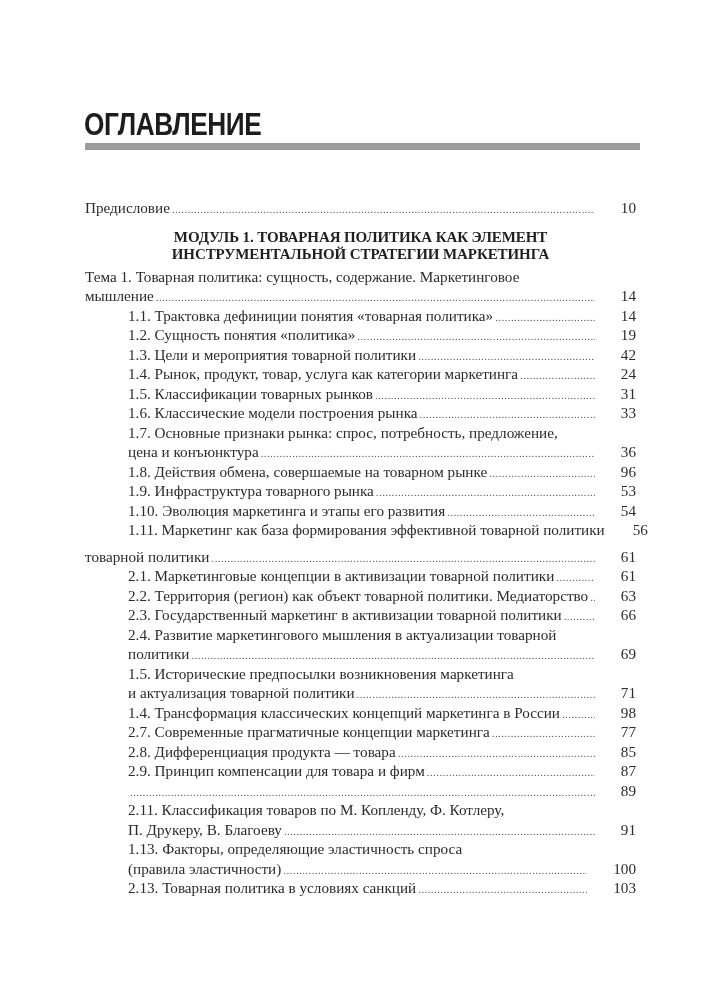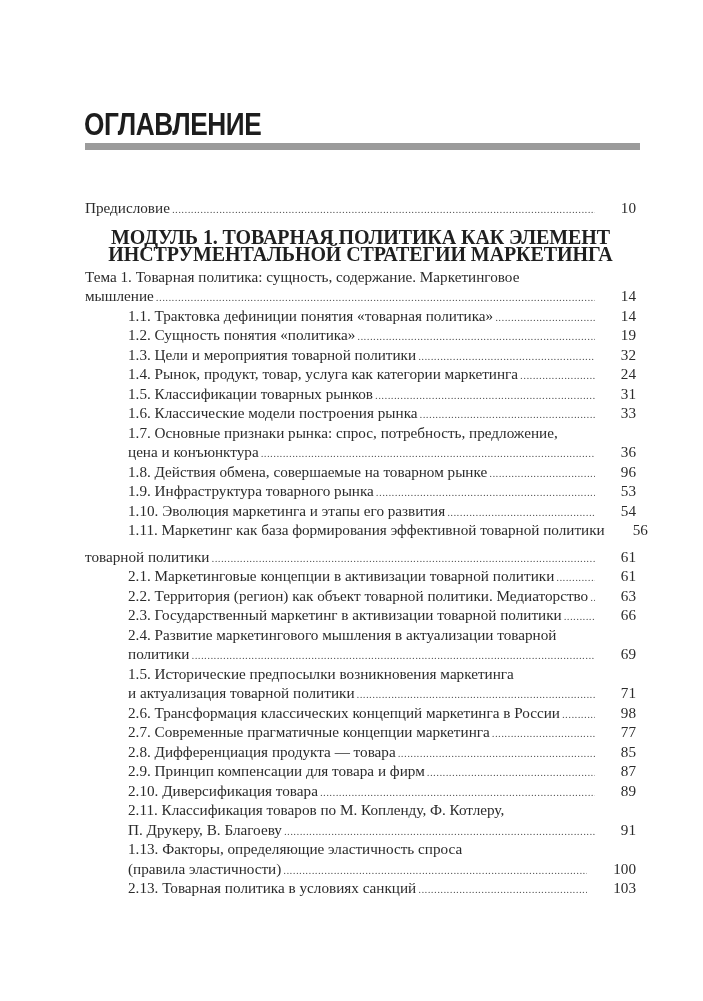--- a/index.html
+++ b/index.html
@@ -26,21 +26,21 @@
   .row .dots {
     flex:1 1 auto; overflow:hidden; margin:0 2px; color:#555; font-size:11px; letter-spacing:0.4px;
   }
   .row .dots::before {
     content:"......................................................................................................................................................................................................................";
   }
   .row .pg { flex:0 0 auto; text-align:center;margin-left:24px; }
   .cont { height:19.5px; line-height:19.5px; white-space:nowrap; }
   .sub { padding-left:43px; }
   .module {
-    text-align:center; font-weight:bold; font-size:20px; line-height:17.5px;
+    text-align:center; font-weight:bold; font-size:15px; line-height:17.5px;
     margin:11px 0 3px 0; color:#1f1f1f; letter-spacing:-0.1px;
   }
   .gap { height:7px; }
   .entry { display:block; }
 </style>
 </head>
 <body>
 
 <div class="page-title">ОГЛАВЛЕНИЕ</div>
 <div class="title-bar"></div>
@@ -73,21 +73,21 @@
     <span class="pg">14</span>
   </div>
   <div class="row sub">
     <span class="txt">1.2. Сущность понятия «политика»</span>
     <span class="dots"></span>
     <span class="pg">19</span>
   </div>
   <div class="row sub">
     <span class="txt">1.3. Цели и мероприятия товарной политики</span>
     <span class="dots"></span>
-    <span class="pg">32</span>
+    <span class="pg">42</span>
   </div>
   <div class="row sub">
     <span class="txt">1.4. Рынок, продукт, товар, услуга как категории маркетинга</span>
     <span class="dots"></span>
     <span class="pg">24</span>
   </div>
   <div class="row sub">
     <span class="txt">1.5. Классификации товарных рынков</span>
     <span class="dots"></span>
     <span class="pg">31</span>
@@ -161,41 +161,40 @@
   </div>
   <div class="entry sub">
     <div class="cont">1.5. Исторические предпосылки возникновения маркетинга</div>
     <div class="row">
       <span class="txt">и актуализация товарной политики</span>
       <span class="dots"></span>
       <span class="pg">71</span>
     </div>
   </div>
   <div class="row sub">
-    <span class="txt">2.6. Трансформация классических концепций маркетинга в России</span>
+    <span class="txt">1.4. Трансформация классических концепций маркетинга в России</span>
     <span class="dots"></span>
     <span class="pg">98</span>
   </div>
   <div class="row sub">
     <span class="txt">2.7. Современные прагматичные концепции маркетинга</span>
     <span class="dots"></span>
     <span class="pg">77</span>
   </div>
   <div class="row sub">
     <span class="txt">2.8. Дифференциация продукта — товара</span>
     <span class="dots"></span>
     <span class="pg">85</span>
   </div>
   <div class="row sub">
     <span class="txt">2.9. Принцип компенсации для товара и фирм</span>
     <span class="dots"></span>
     <span class="pg">87</span>
   </div>
   <div class="row sub">
-    <span class="txt">2.10. Диверсификация товара</span>
     <span class="dots"></span>
     <span class="pg">89</span>
   </div>
   <div class="entry sub">
     <div class="cont">2.11. Классификация товаров по М. Копленду, Ф. Котлеру,</div>
     <div class="row">
       <span class="txt">П. Друкеру, В. Благоеву</span>
       <span class="dots"></span>
       <span class="pg">91</span>
     </div>

